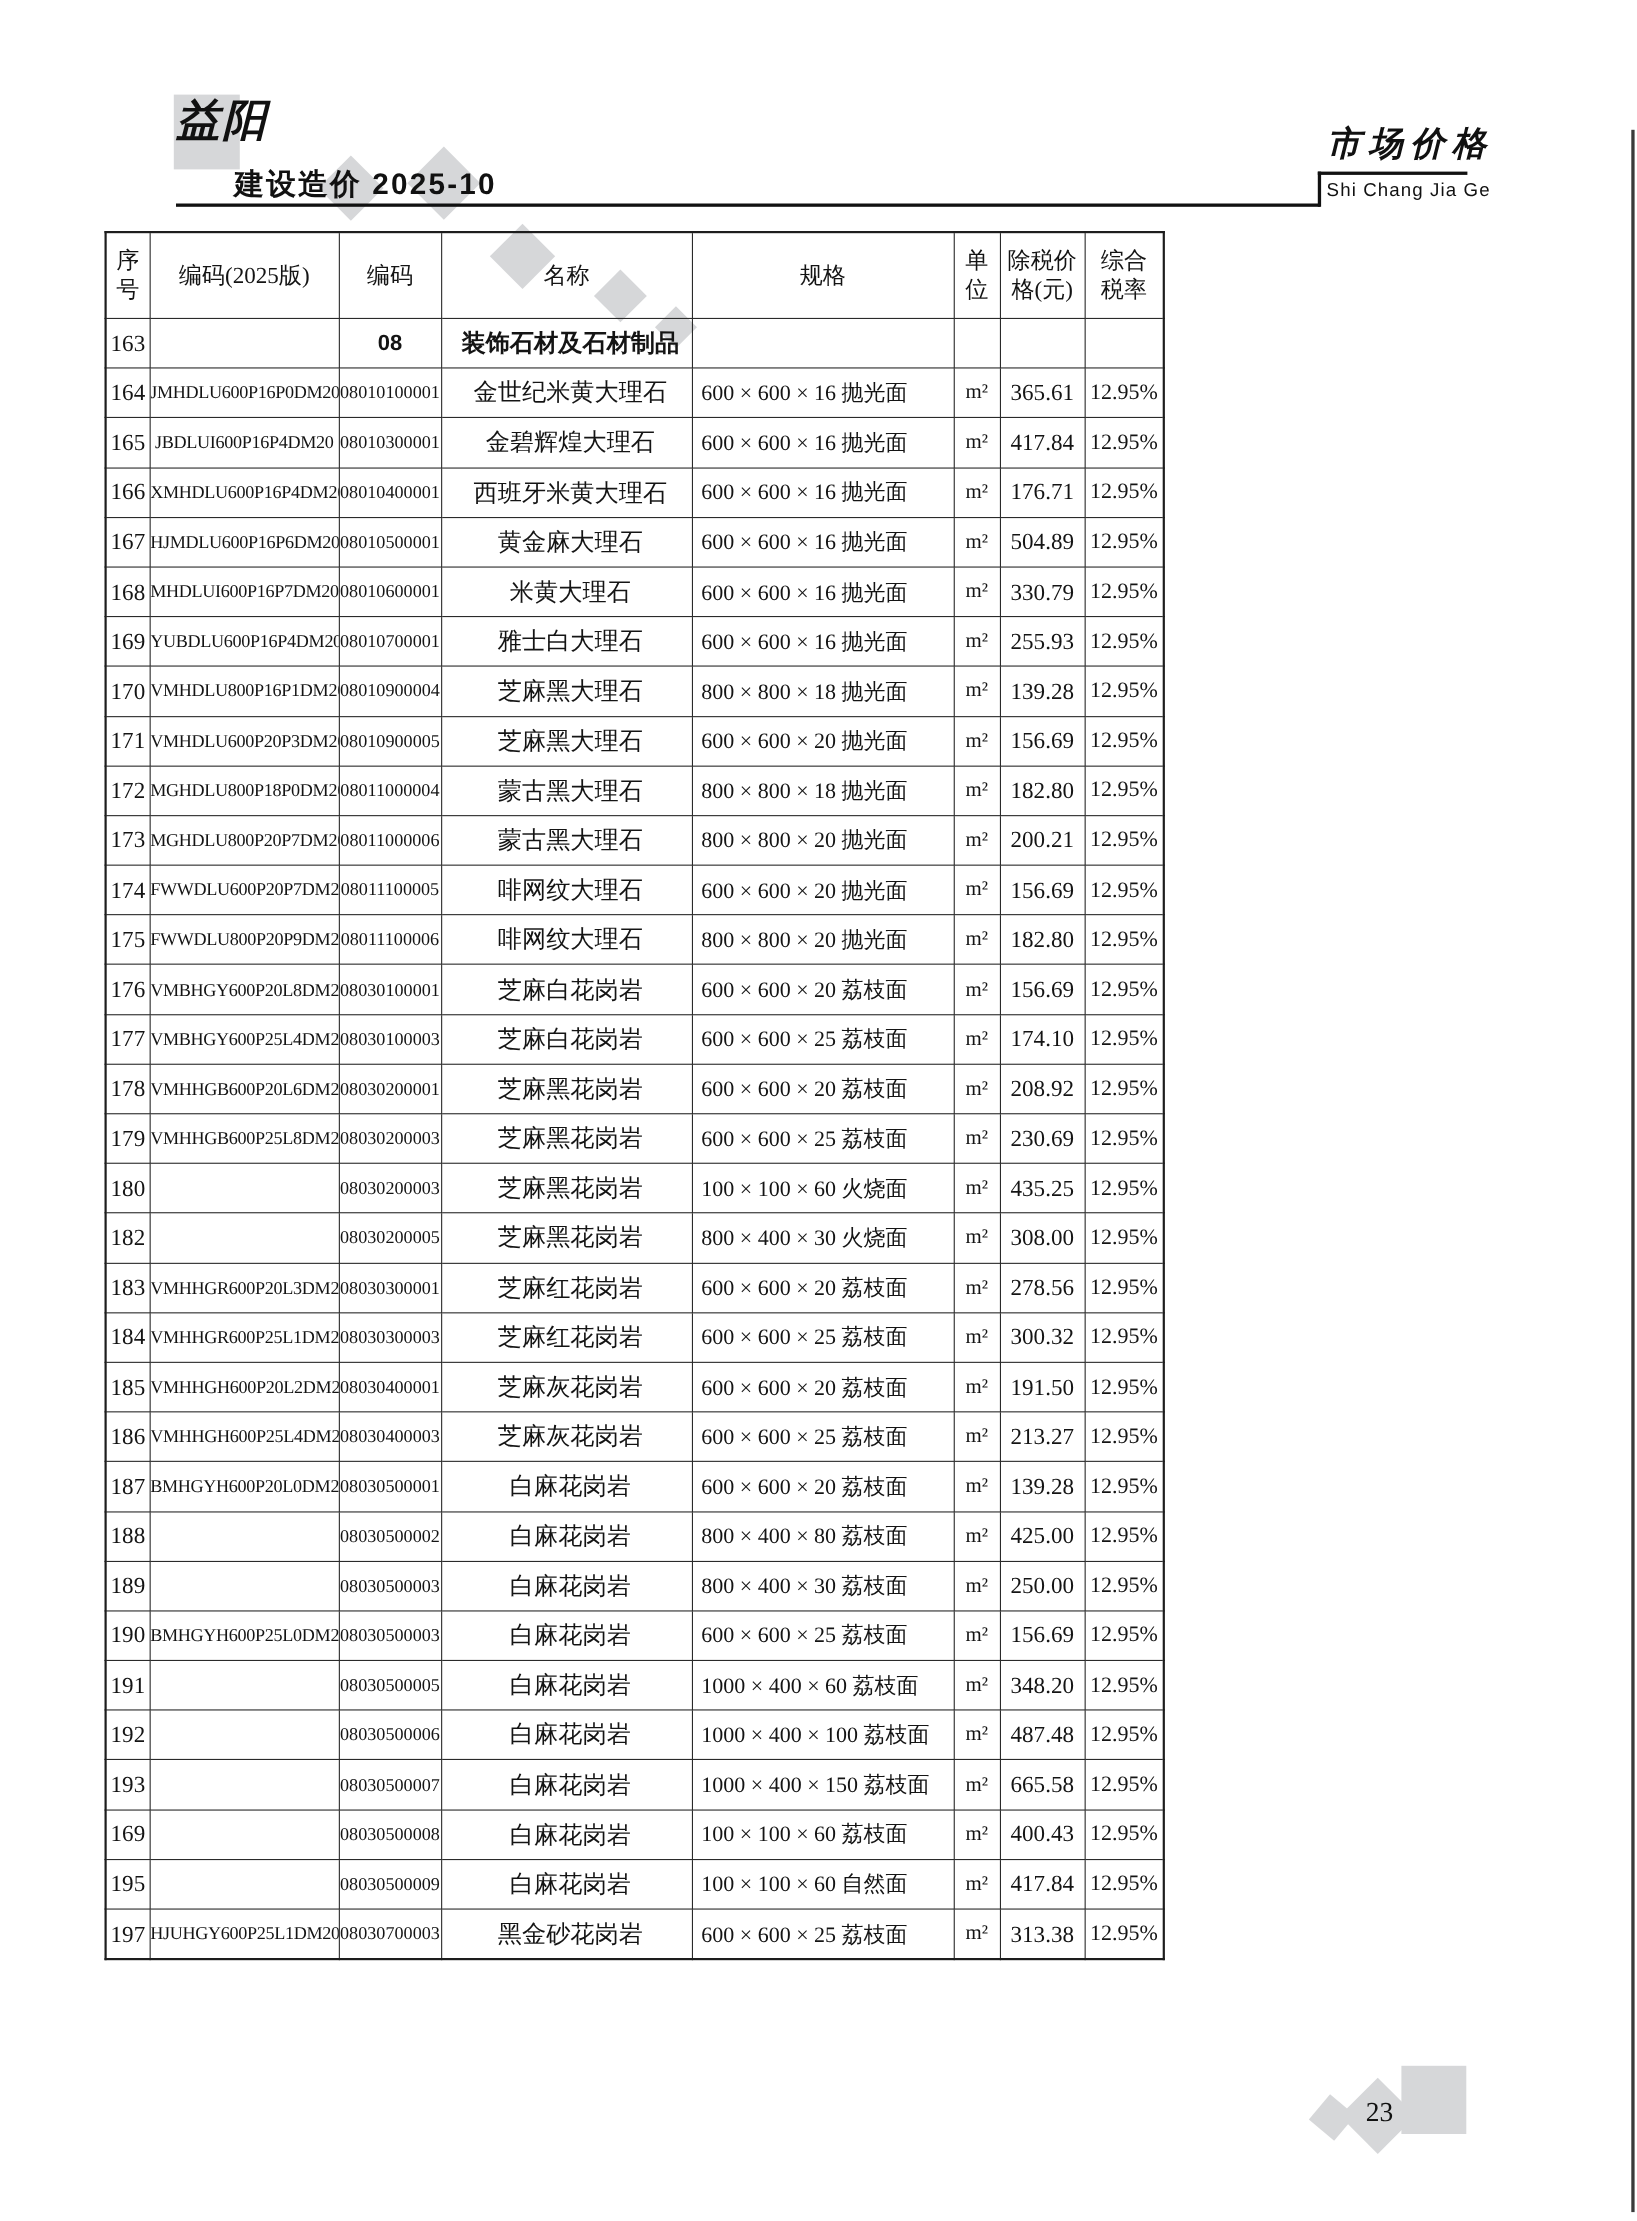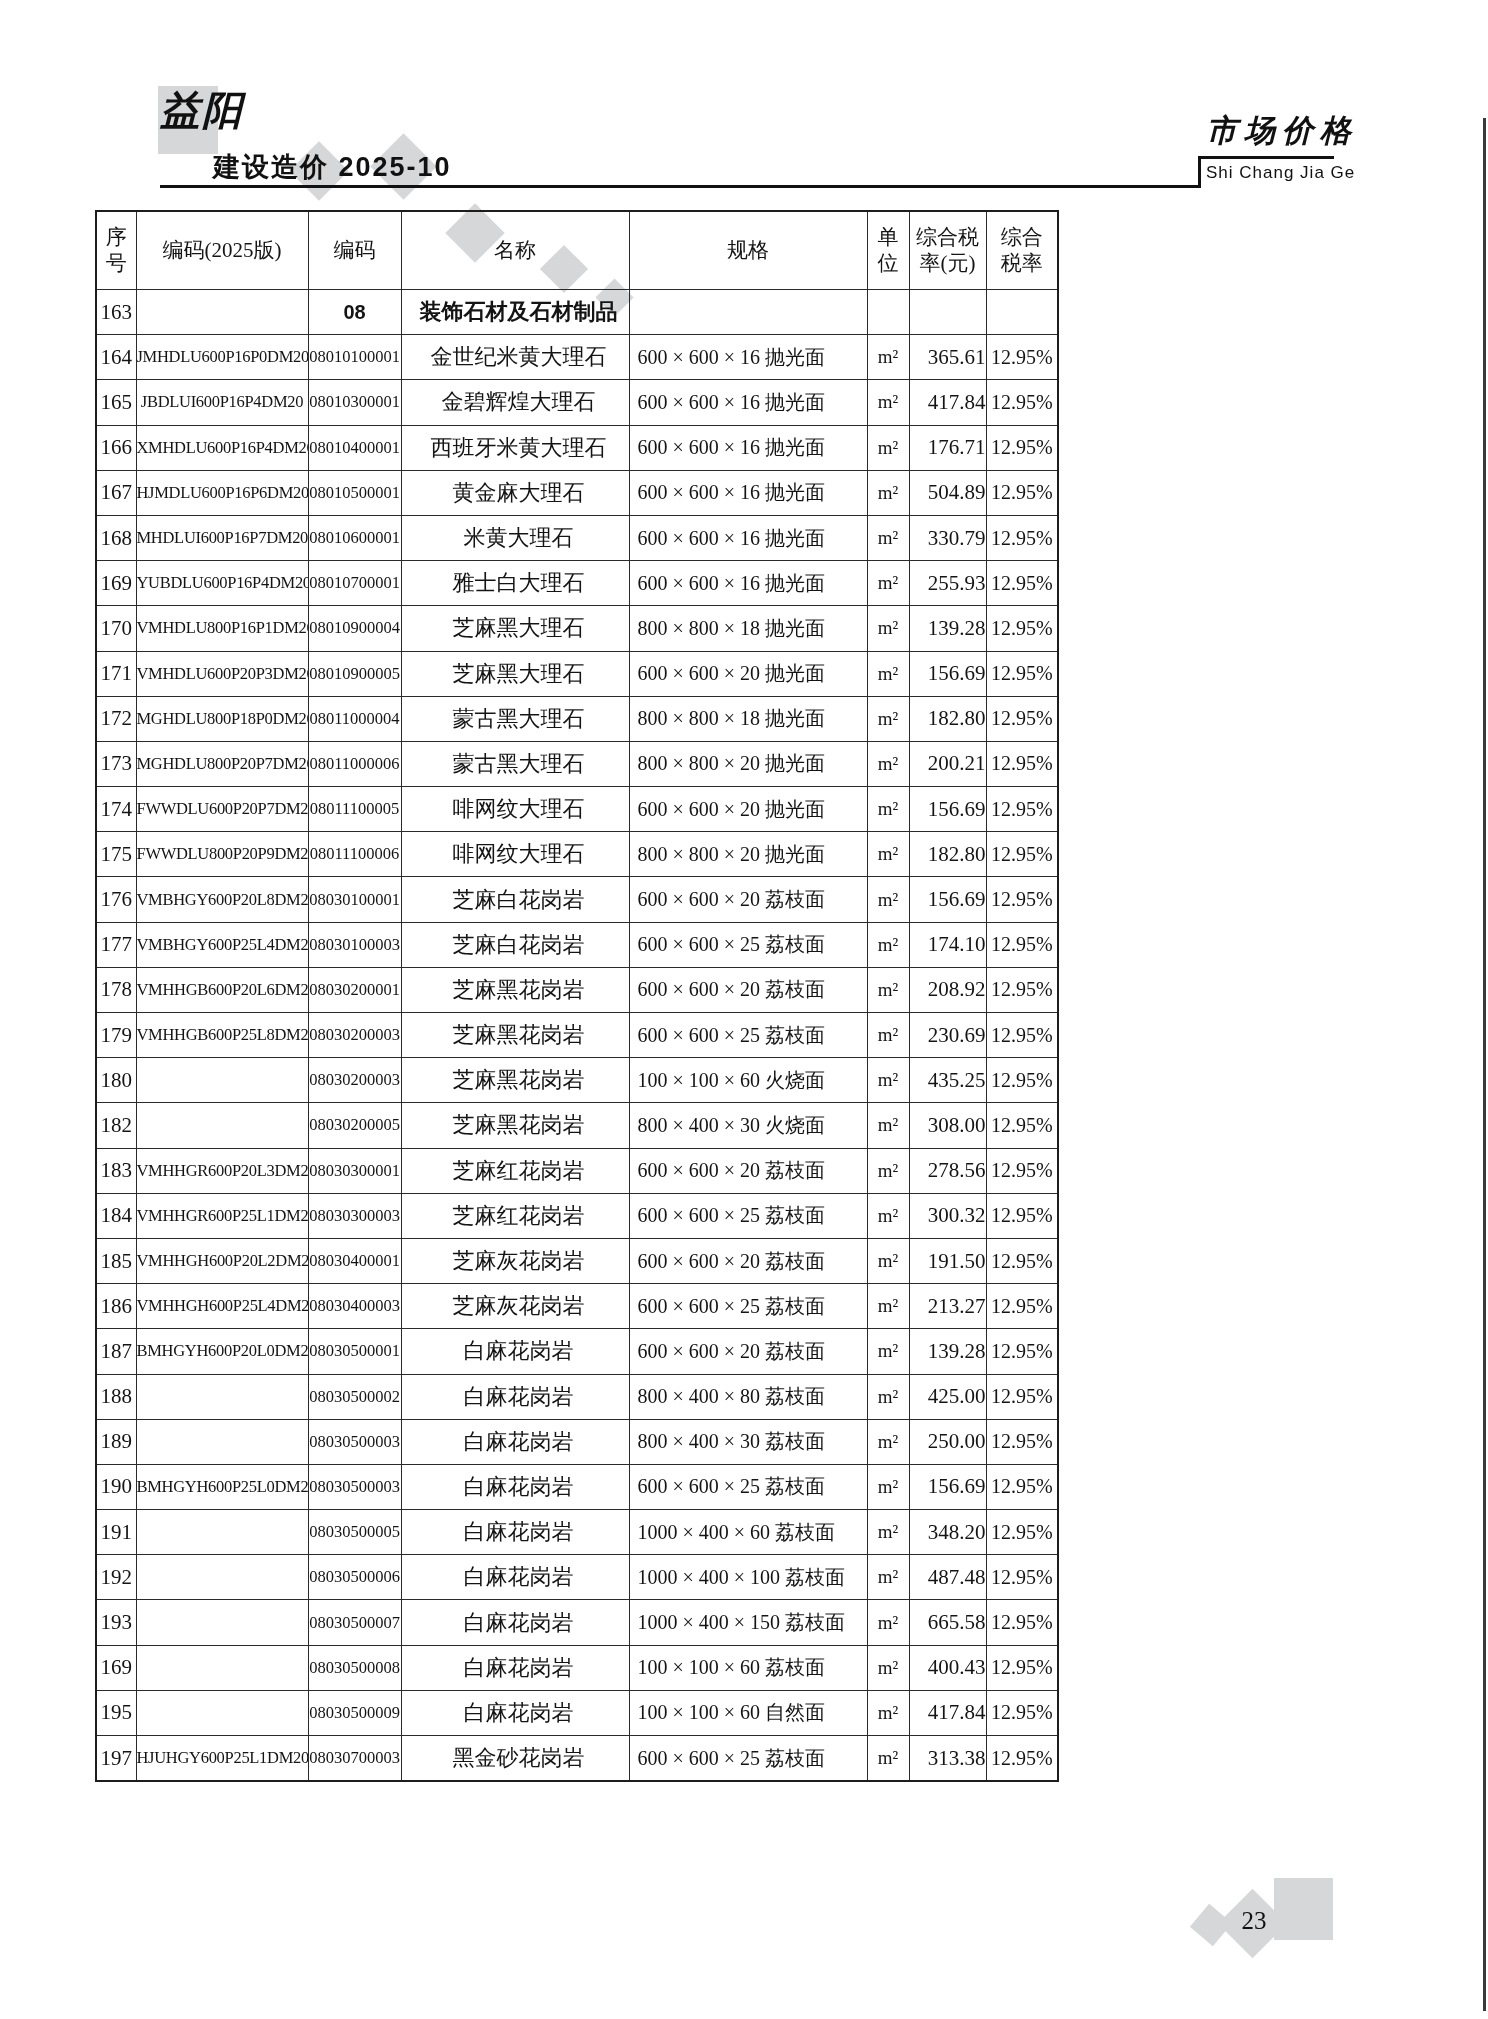--- a/index.html
+++ b/index.html
@@ -53,21 +53,21 @@
   .price-table th.wrap2{padding:0 13px;word-break:break-all;margin-top:48px;}
   .price-table th.wrap3{padding:0 2px;word-break:break-all;}
   .price-table th.wrap1{padding:0 7px;word-break:break-all;}
   .price-table td{height:44.2px;font-size:21px;padding:0;}
   td.c-no{text-align:center;}
   td.c-code25{text-align:center;font-size:16.5px;letter-spacing:-0.3px;}
   td.c-code{text-align:center;font-size:16.5px;}
   td.c-name{text-align:center;padding-left:7px;font-size:22px;}
   td.c-spec{text-align:left;padding-left:8px;font-size:20px;}
   td.c-unit{text-align:center;font-size:19px;}
-  td.c-price{text-align:right;font-size:21px;}
+  td.c-price{text-align:center;font-size:21px;}
   td.c-rate{text-align:center;font-size:20px;}
   tr.section-row td.c-name,tr.section-row td.c-code{
     font-family:"Liberation Sans",sans-serif;font-weight:bold;font-size:22px;
   }
   tr.section-row td.c-code{font-size:20px;}
   
   .f-sq{position:absolute;left:1274px;top:1878px;width:59px;height:62px;background:#d6d7d9;}
   .f-d1{position:absolute;left:1196px;top:1910px;width:30px;height:30px;background:#d6d7d9;transform:rotate(40deg);}
   .f-d2{position:absolute;left:1228px;top:1899px;width:49px;height:49px;background:#d6d7d9;transform:rotate(45deg);}
   .page-number{
@@ -107,21 +107,21 @@
         <col class="c7">
     </colgroup>
     <thead>
       <tr>
         <th class="wrap1">序号</th>
         <th>编码(2025版)</th>
         <th>编码</th>
         <th>名称</th>
         <th>规格</th>
         <th>单位</th>
-        <th class="wrap3">综合税率(元)</th>
+        <th class="wrap3">除税价格(元)</th>
         <th class="wrap2">综合税率</th>
       </tr>
     </thead>
     <tbody id="table-body">
     <tr class="section-row">
       <td class="c-no">163</td>
       <td class="c-code25"></td>
       <td class="c-code">08</td>
       <td class="c-name">装饰石材及石材制品</td>
       <td class="c-spec"></td>

